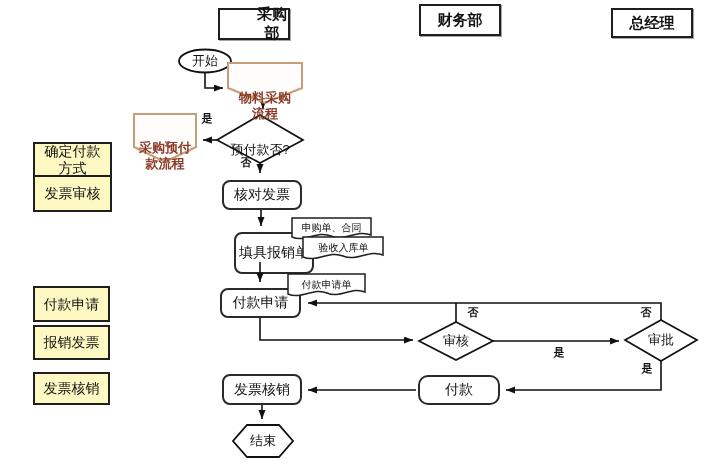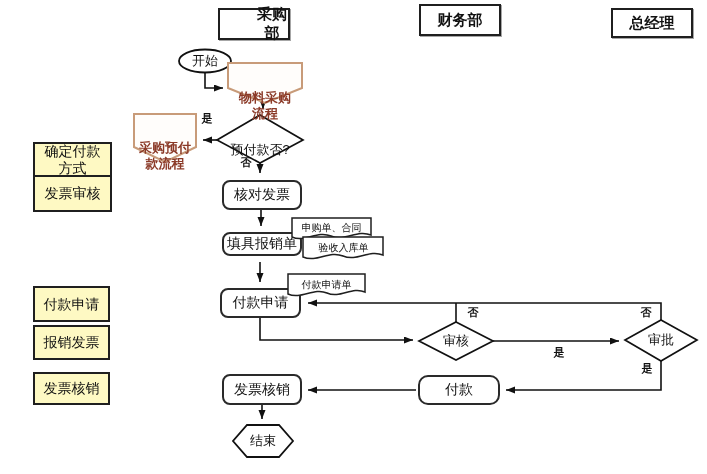--- a/index.html
+++ b/index.html
@@ -36,21 +36,21 @@
   <div class="abs lbl hdr" style="left:611px;top:8px;width:82px;height:30px;">总经理</div>
 
   <div class="abs lbl stage pre" style="left:33px;top:118px;width:79px;height:36px;">确定付款
 方式</div>
   <div class="abs lbl stage" style="left:33px;top:175px;width:79px;height:37px;">发票审核</div>
   <div class="abs lbl stage" style="left:33px;top:286px;width:77px;height:36px;">付款申请</div>
   <div class="abs lbl stage" style="left:33px;top:325px;width:77px;height:35px;">报销发票</div>
   <div class="abs lbl stage" style="left:33px;top:372px;width:77px;height:33px;">发票核销</div>
 
   <div class="abs lbl proc" style="left:222px;top:180px;width:80px;height:30px;">核对发票</div>
-  <div class="abs lbl proc" style="left:222px;top:232px;width:80px;height:24px;">填具报销单</div>
+  <div class="abs lbl proc" style="left:234px;top:232px;width:80px;height:42px;">填具报销单</div>
   <div class="abs lbl proc" style="left:220px;top:288px;width:81px;height:30px;">付款申请</div>
   <div class="abs lbl proc" style="left:222px;top:374px;width:80px;height:31px;">发票核销</div>
   <div class="abs lbl proc" style="left:418px;top:375px;width:82px;height:30px;border-radius:10px;">付款</div>
 
   <svg width="707" height="474" viewBox="0 0 707 474">
     <defs>
       <marker id="arw" markerUnits="userSpaceOnUse" markerWidth="10" markerHeight="8" refX="9" refY="3.5" orient="auto">
         <path d="M0,0 L9,3.5 L0,7 Z" fill="#111"></path>
       </marker>
     </defs>

